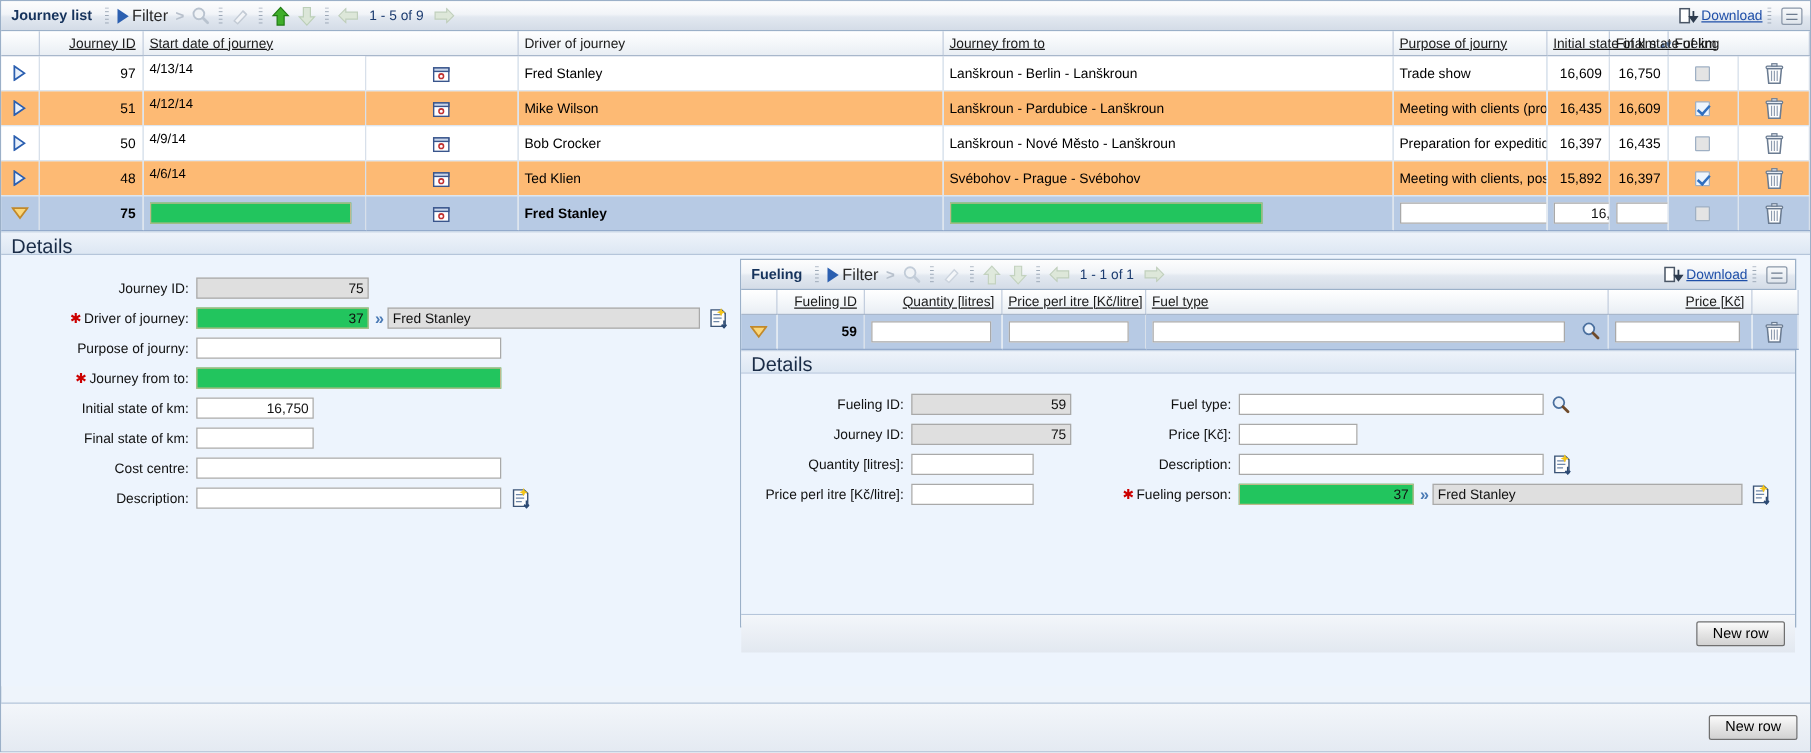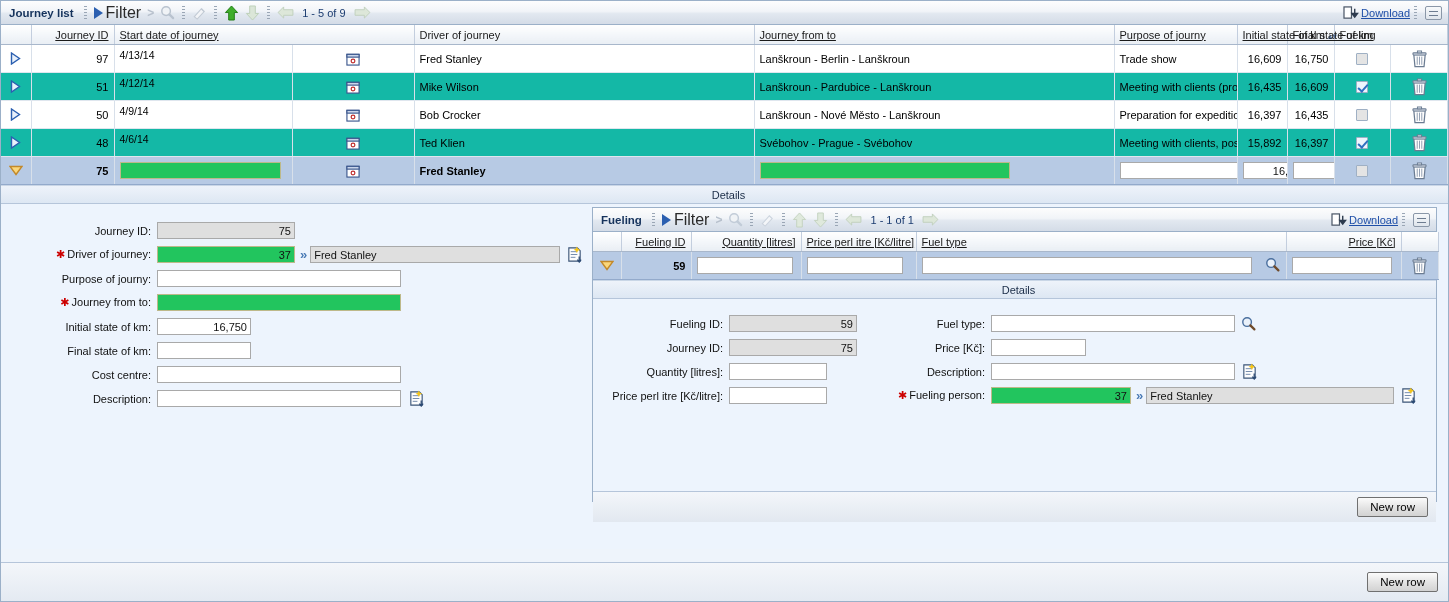--- a/index.html
+++ b/index.html
@@ -13,21 +13,21 @@
 
   
   .toolbar{display:flex;align-items:center;height:24px;
     background:linear-gradient(to bottom,#fdfdfd 0%,#f1f4f8 45%,#e2e8f0 55%,#d4dce7 100%);
     border-bottom:1px solid #9bb0c8;padding:0 4px;box-sizing:border-box;}
   .tb-title{font-weight:bold;font-size:11.5px;color:#16335c;padding:0 6px 0 4px;white-space:nowrap;}
   .dotsep{width:3px;height:14px;margin:0 4px;
     background-image:linear-gradient(to bottom,#9aa6b5 1px,transparent 1px);
     background-size:3px 3px;}
   .tb-item{display:flex;align-items:center;padding:0 3px;white-space:nowrap;}
-  .tb-label{font-size:16px;color:#2a2a2a;padding-left:3px;}
+  .tb-label{font-size:13px;color:#2a2a2a;padding-left:3px;}
   .tb-count{font-size:11px;color:#1c3c70;padding:0 5px;white-space:nowrap;}
   .spacer{flex:1;}
   .dl-link{color:#1f4fa8;text-decoration:underline;font-size:11px;padding-left:2px;text-align:right;}
   .tb-right{display:flex;align-items:center;padding-right:2px;}
   .minbox{width:15px;height:12px;border:1px solid #8a97a8;border-radius:2px;
     background:linear-gradient(to bottom,#f7f9fb,#dfe5ec);position:relative;margin-left:4px;}
   .minbox:after{content:"";position:absolute;left:3px;right:3px;top:4px;height:3px;
     border-top:1px solid #6d7c90;border-bottom:1px solid #6d7c90;}
 
   
@@ -42,21 +42,21 @@
     background:linear-gradient(to bottom,#ffffff 0%,#f4f7fa 50%,#e9eef4 100%);
     border-right:1px solid #c3cede;border-bottom:1px solid #a8b7cb;
     font-weight:normal;font-size:11px;color:#1a1a1a;height:19px;
     padding:0 5px;text-align:left;white-space:nowrap;}
   .grid th.u span.h{text-decoration:underline;}
   .grid th.r{text-align:right;}
   .grid td{border-right:1px solid #d8e0ea;border-bottom:1px solid #dfe6ee;
     height:27px;padding:0 5px;font-size:11px;white-space:nowrap;overflow:hidden;}
   .grid td.r{text-align:right;}
   .grid td.c{text-align:center;padding:0;}
-  tr.alt td{background:#14b8a6;}
+  tr.alt td{background:#fdba74;}
   tr.norm td{background:#ffffff;}
   tr.sel td{background:#b7cae4;border-bottom:1px solid #93aacb;}
   tr.sel td{font-weight:normal;}
   .datecell{position:relative;}
   .datetxt{position:absolute;left:5px;top:4px;font-size:10.5px;}
   .hdr-sort{color:#5e7ca8;font-size:9px;padding-left:3px;}
 
   
   .inp{border:1px solid #a9a9a9;background:#fff;height:17px;font-size:11px;
     font-family:"Liberation Sans",sans-serif;padding:0 3px;box-sizing:border-box;color:#111;}
@@ -67,21 +67,21 @@
 
   .cbx{width:12px;height:12px;border:1px solid #9fb0c4;background:#e4e4e4;
     display:inline-block;box-sizing:border-box;border-radius:1px;vertical-align:middle;}
   .cbx.on{background:#eef5fd;position:relative;}
   .cbx.on:after{content:"";position:absolute;left:3px;top:0px;width:4px;height:8px;
     border:solid #2f6fc0;border-width:0 2px 2px 0;transform:rotate(42deg);}
 
   
   .det-hdr{height:19px;background:linear-gradient(to bottom,#eef3fa,#dde7f3);
     border-bottom:1px solid #b5c5da;border-top:1px solid #c9d6e6;
-    font-size:11px;color:#1a2c47;padding:3px 0 0 8px;box-sizing:border-box;text-align:center;}
+    font-size:16px;color:#1a2c47;padding:3px 0 0 8px;box-sizing:border-box;}
   .det-body{background:#edf4fd;}
 
   .frow{display:flex;align-items:center;margin-bottom:7px;}
   .flabel{width:150px;text-align:right;padding-right:6px;font-size:11px;color:#111;
     white-space:nowrap;}
   .star{color:#cc0000;font-size:11px;padding-right:2px;}
   .chev2{color:#4a7ab5;font-size:13px;font-weight:bold;padding:0 5px;letter-spacing:-2px;}
 
   
   svg{display:block;}

